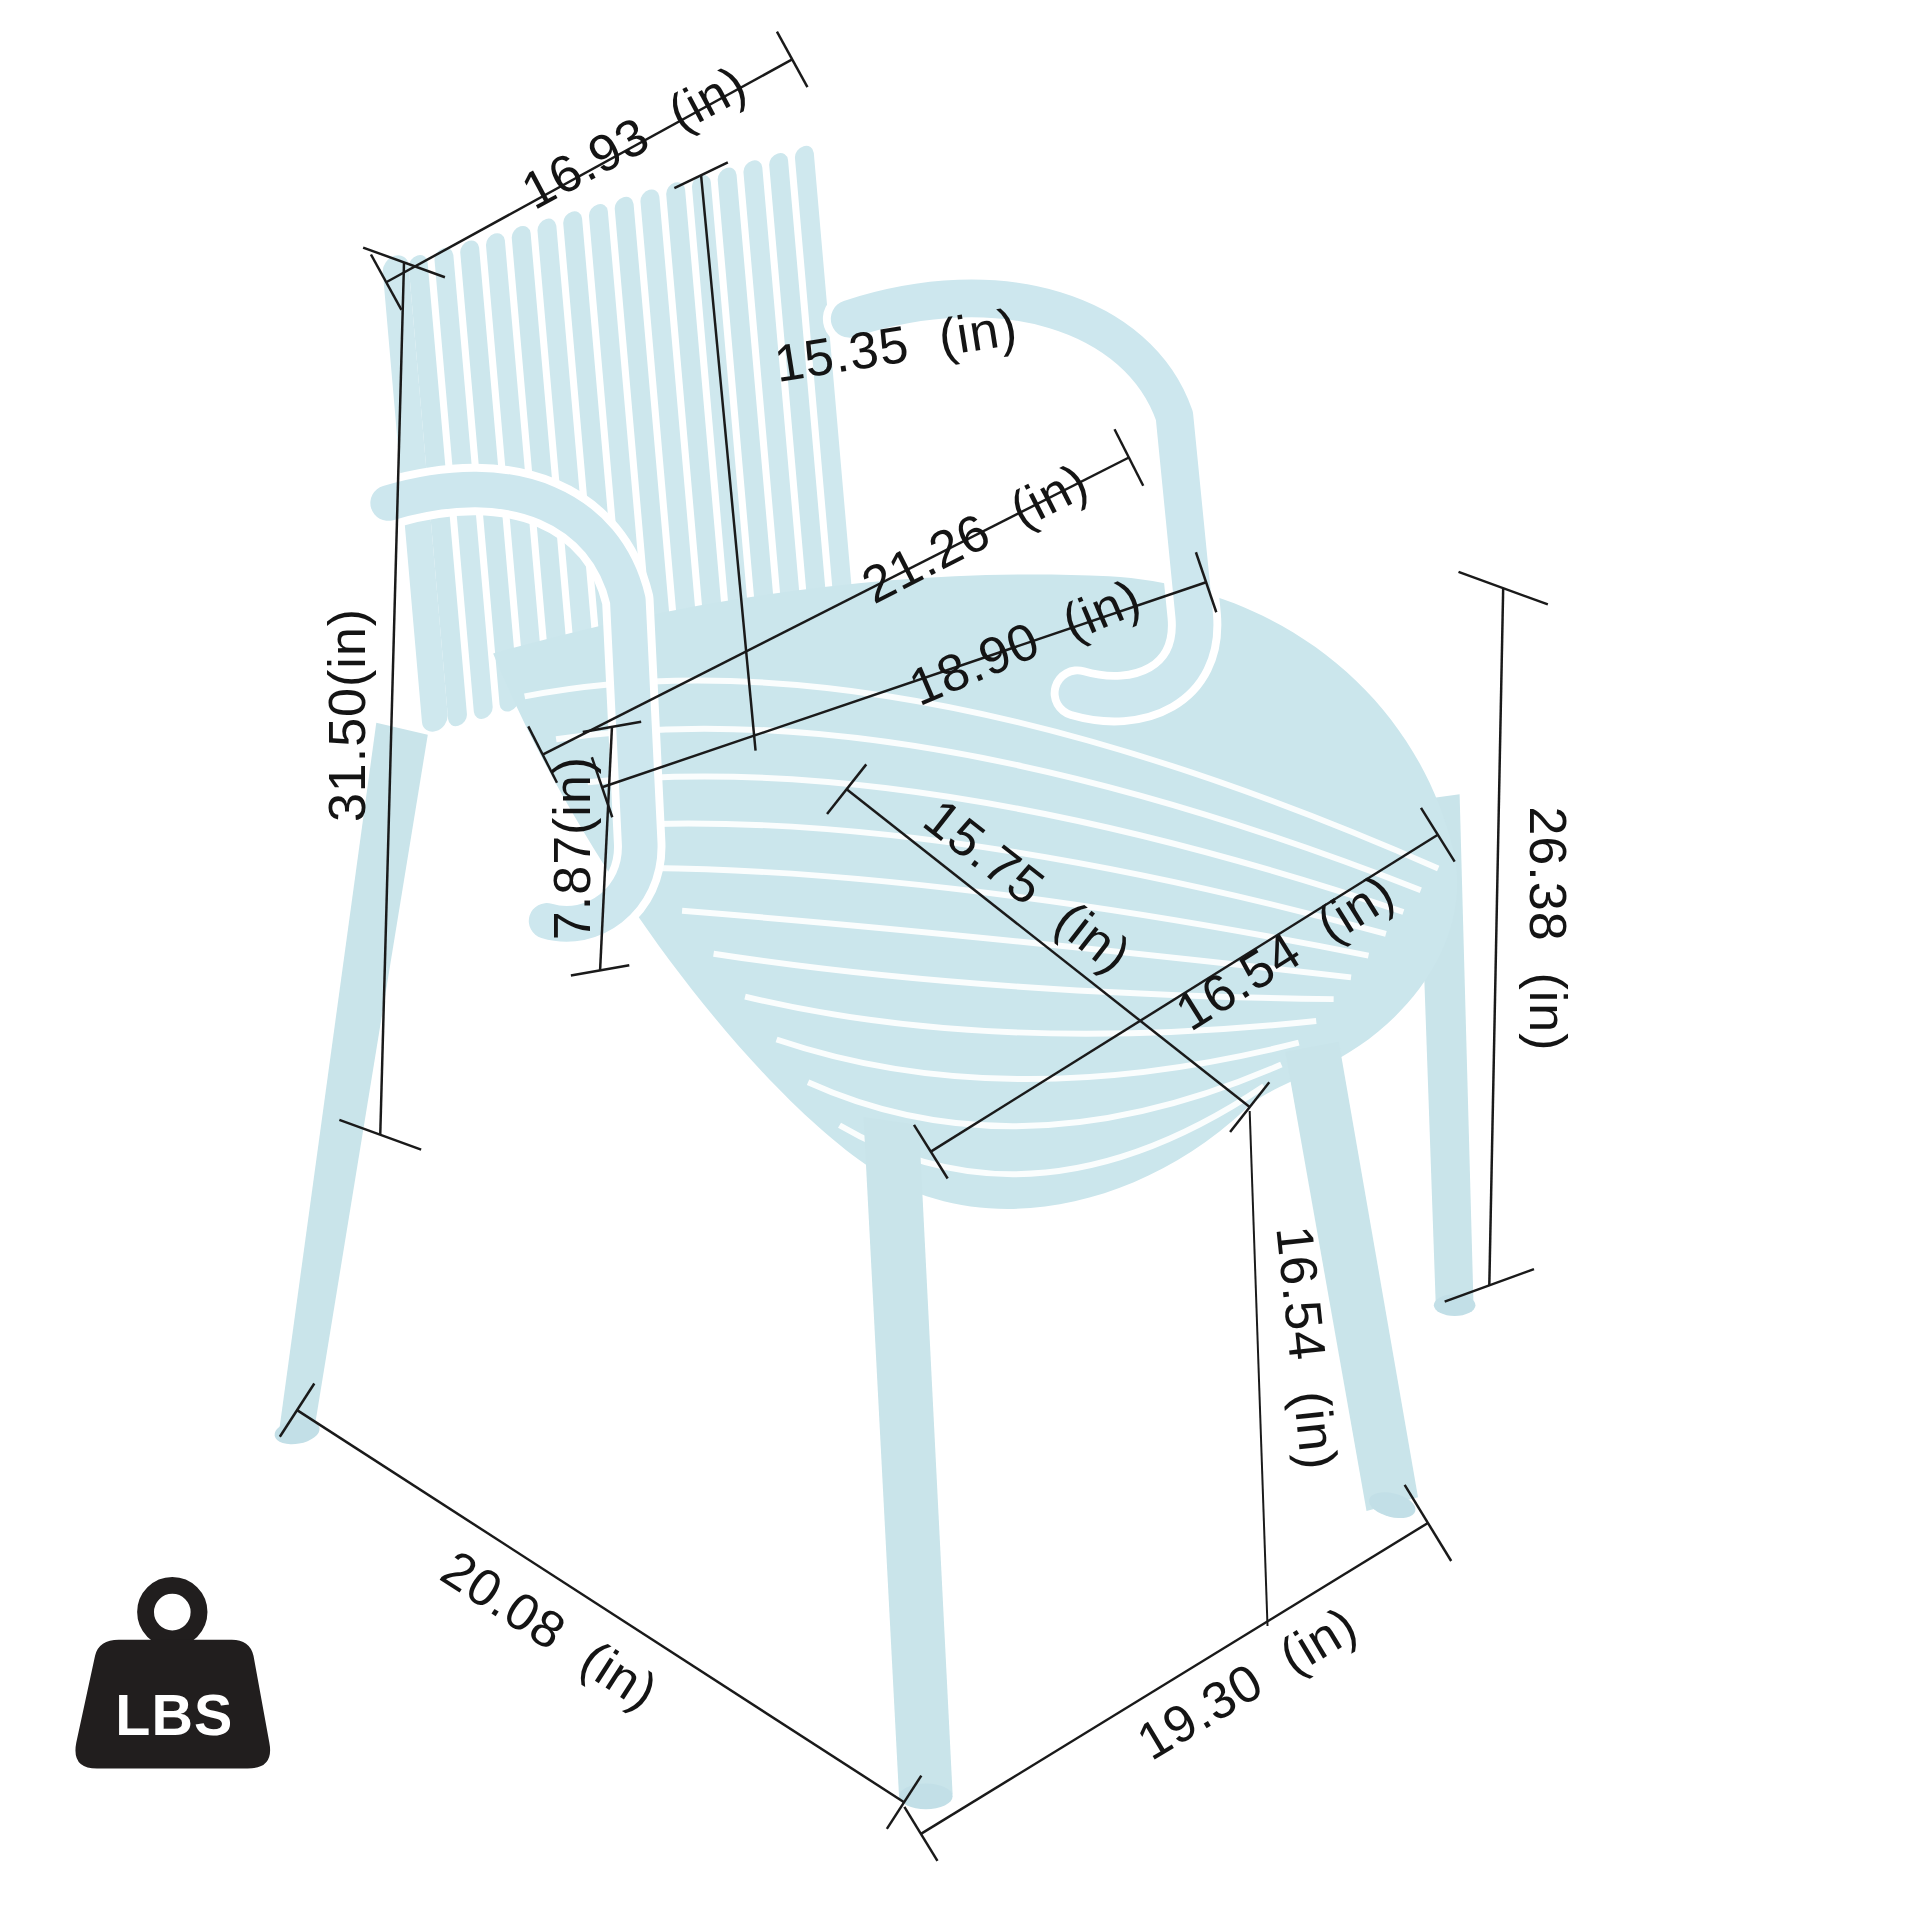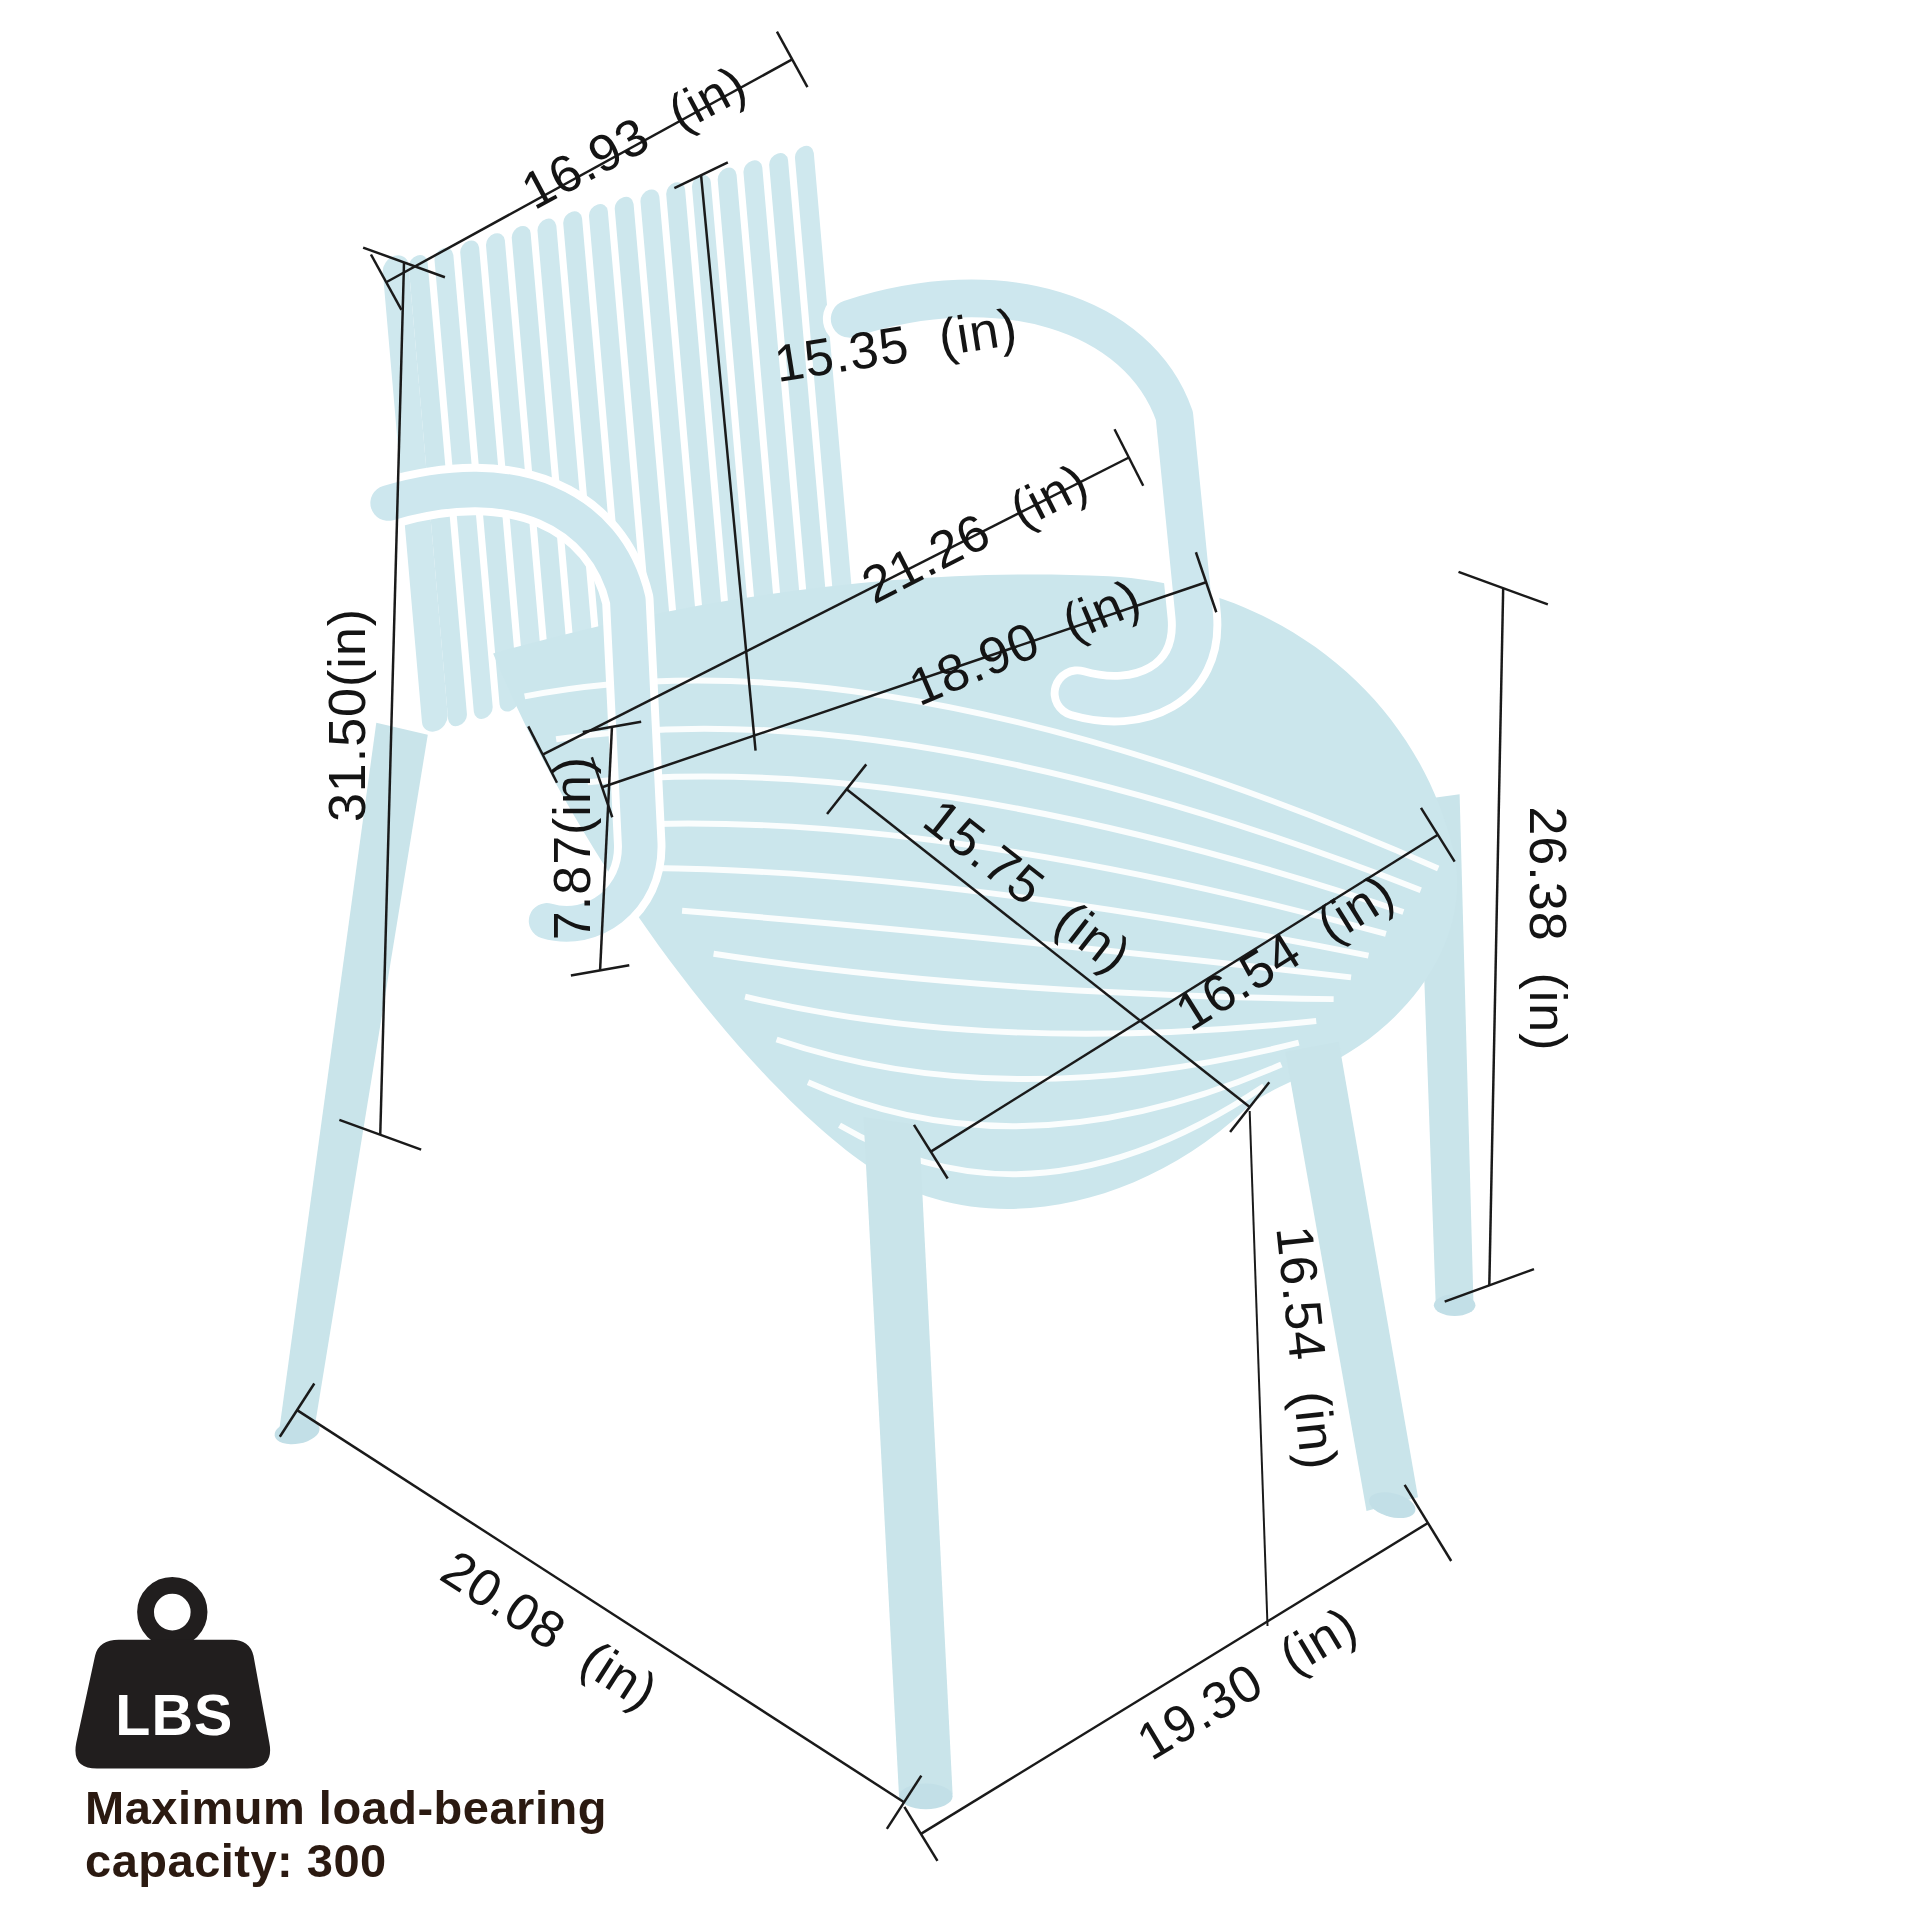--- a/index.html
+++ b/index.html
@@ -209,19 +209,15 @@
   <div class="dim-label" style="left:1285px;top:952px;transform:translate(-50%,-50%) rotate(-32deg);">16.54  (in)</div>
 
   <div class="dim-label" style="left:1548px;top:929px;transform:translate(-50%,-50%) rotate(90deg);">26.38  (in)</div>
 
   <div class="dim-label" style="left:1307px;top:1348px;transform:translate(-50%,-50%) rotate(84deg);">16.54  (in)</div>
 
   <div class="dim-label" style="left:550px;top:1630px;transform:translate(-50%,-50%) rotate(33deg);">20.08  (in)</div>
 
   <div class="dim-label" style="left:1247px;top:1683px;transform:translate(-50%,-50%) rotate(-31deg);">19.30  (in)</div>
 
-  <div class="caption">
-    <div>Maximum load-bearing</div>
-    <div>capacity: 300</div>
-  </div>
 
 </div>
 
 
 </body></html>

